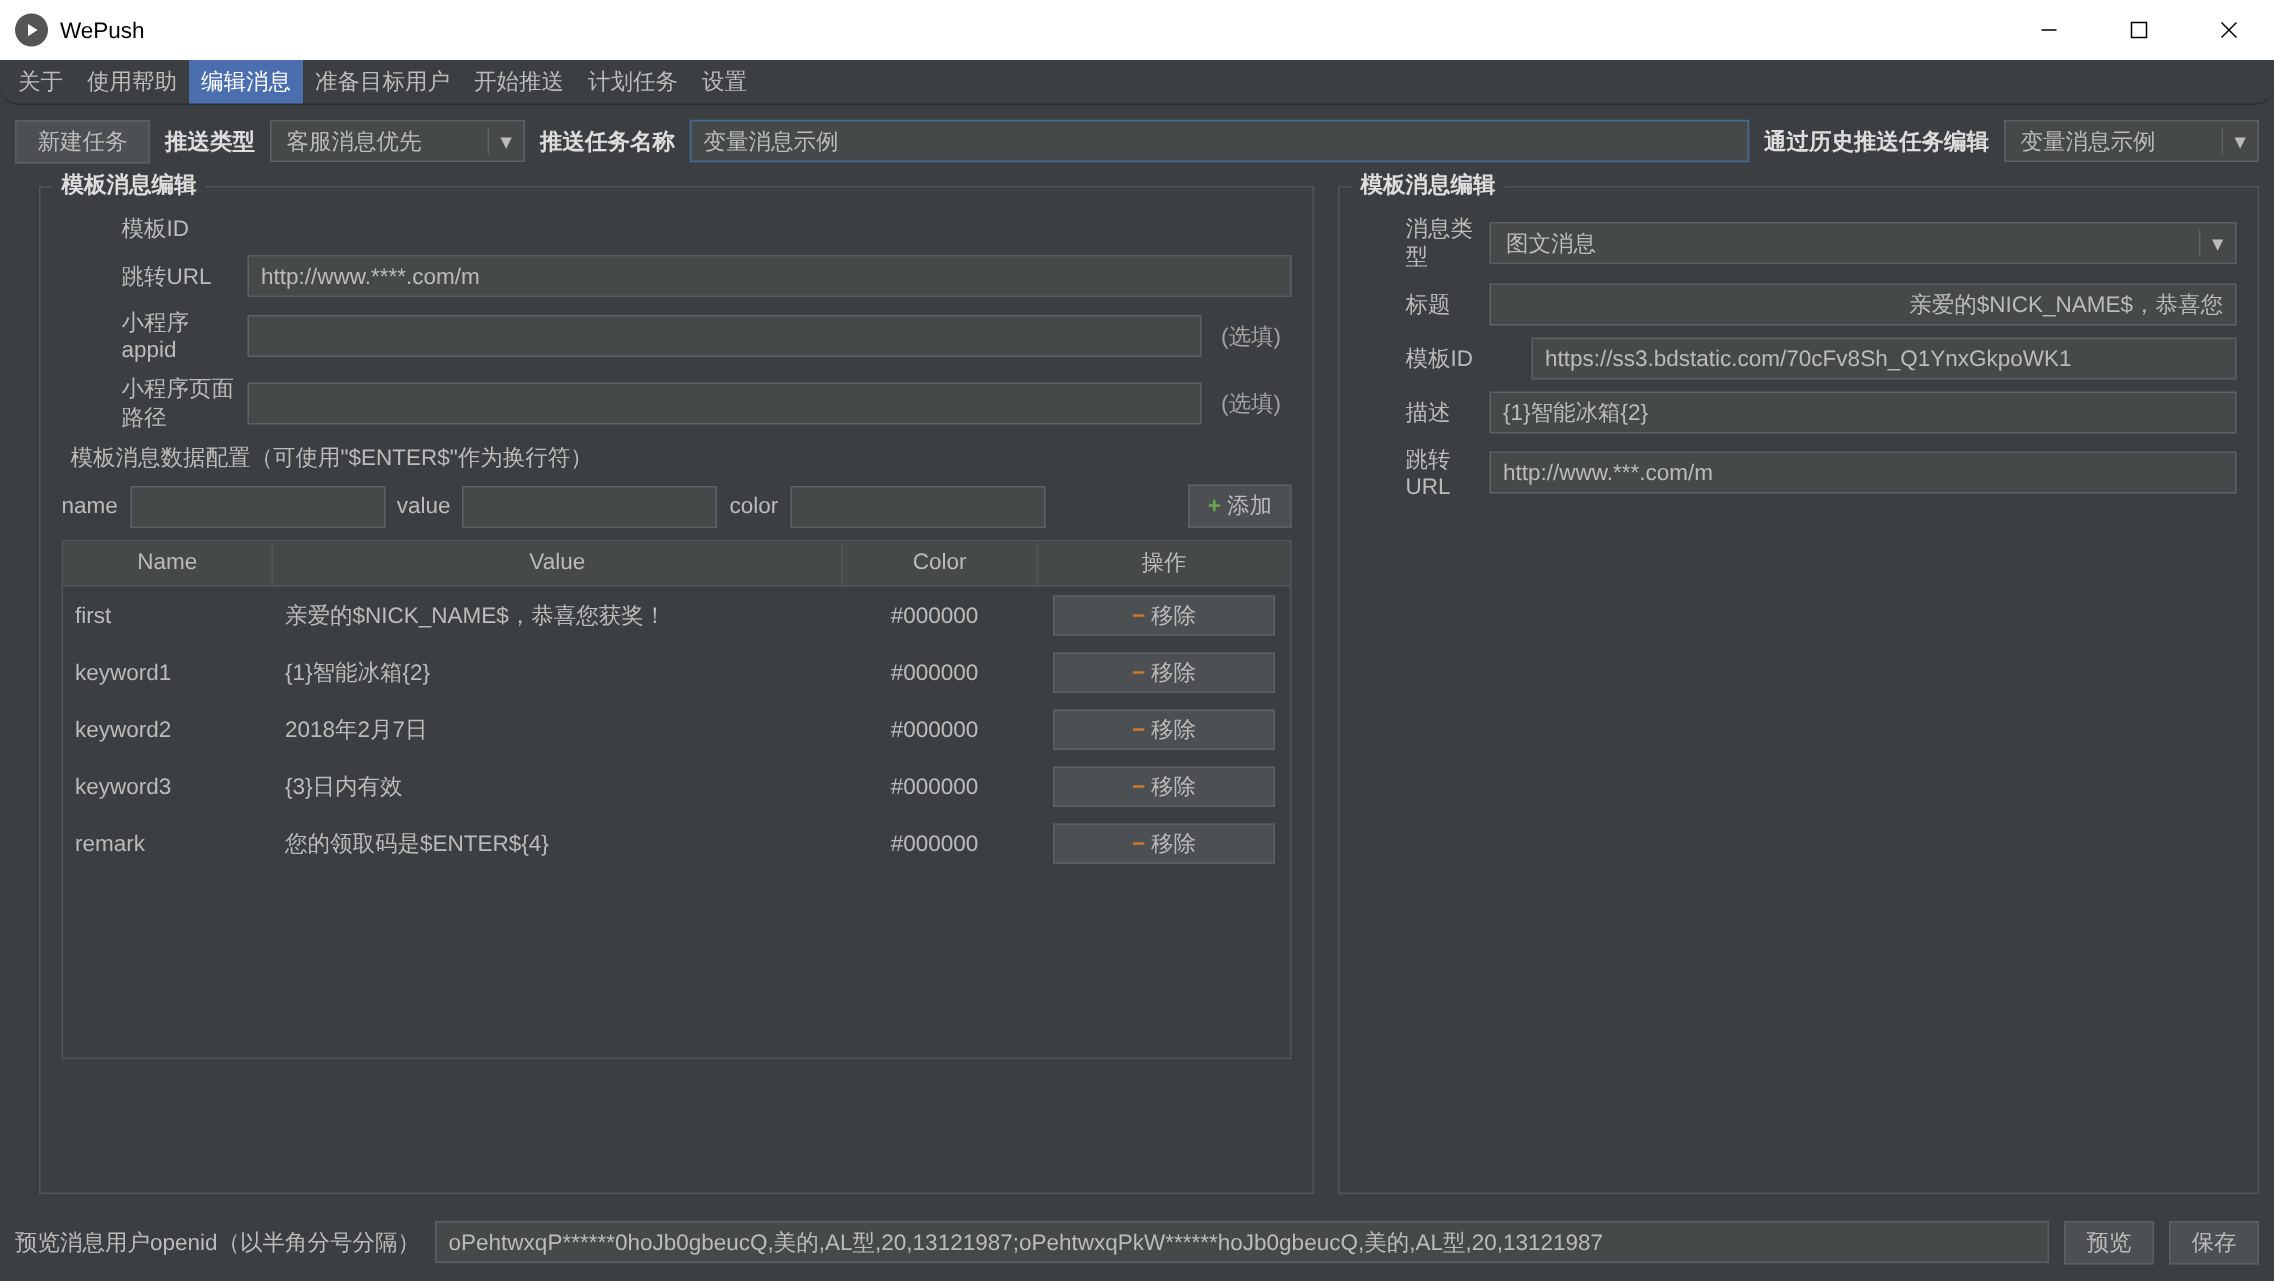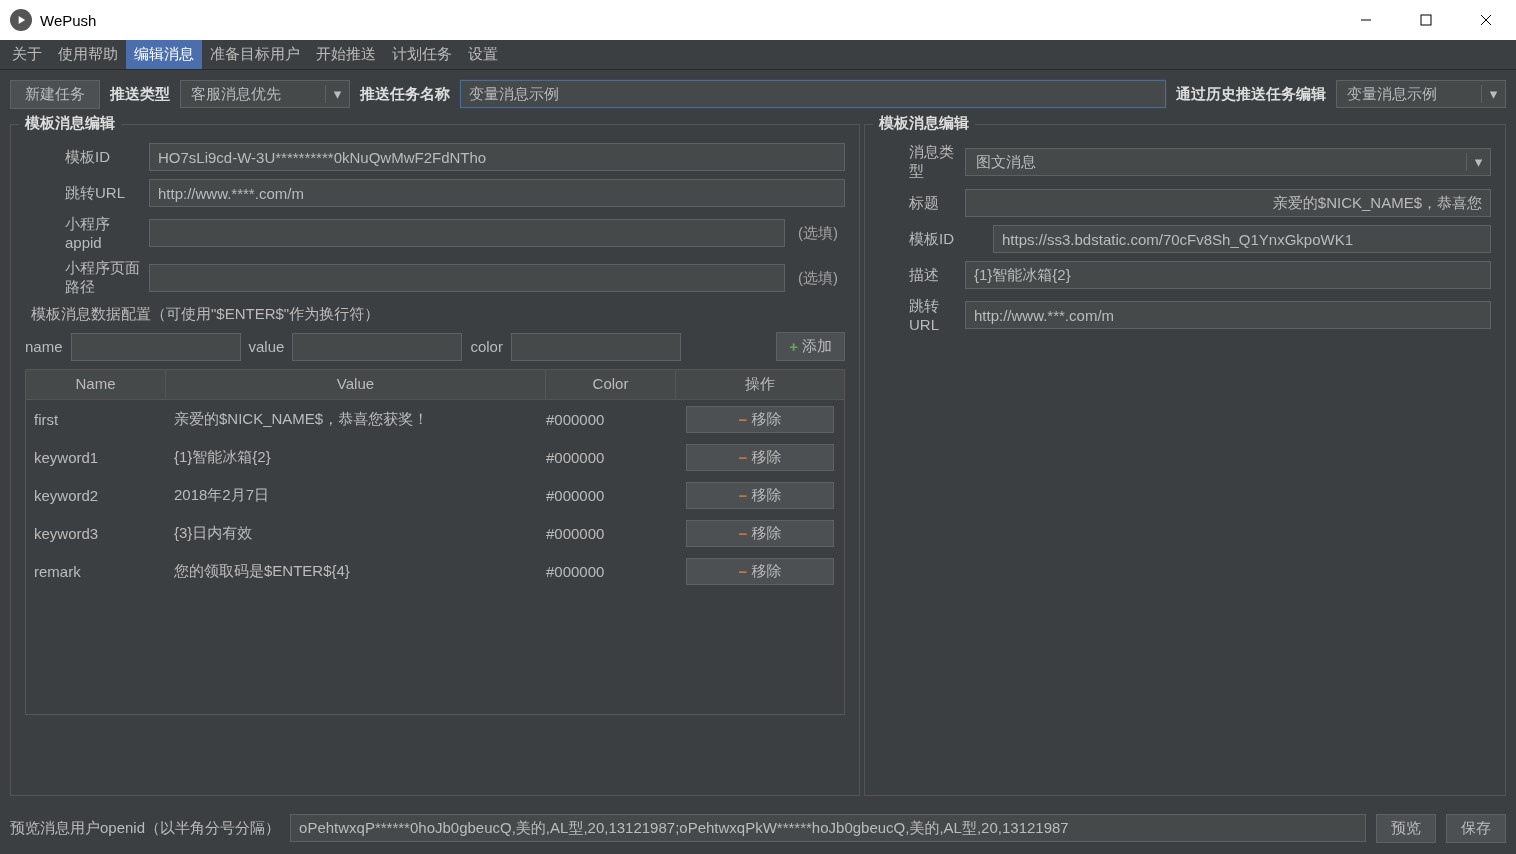--- a/index.html
+++ b/index.html
@@ -32,20 +32,21 @@
   font-size: 14px; color: #000;
 }
 
 .menubar {
   height: 30px;
   background: #3c3f41;
   display: flex;
   align-items: stretch;
   padding: 0 4px;
   border-bottom: 1px solid #2b2b2b;
+  border-radius: 13px;
 }
 .menubar .menuitem {
   padding: 4px 8px;
   font-size: 15px;
   display: flex; align-items: center;
 }
 .menubar .menuitem.active { background: #4b6eaf; color: #fff; }
 
 .toolbar-row {
   height: 48px;
@@ -81,22 +82,22 @@
   color: #bbbbbb;
   height: 28px;
   padding: 0 8px;
   font-size: 15px;
   font-family: inherit;
 }
 .input.focused { border: 1px solid #466d94; box-shadow: 0 0 1px #466d94; }
 
 .main-area {
   display: flex;
-  padding: 6px 10px 6px 10px;
-  gap: 4px;
+  padding: 6px 10px 6px 26px;
+  gap: 16px;
   height: calc(100% - 40px - 30px - 48px - 52px);
 }
 .panel {
   border: 1px solid #555;
   position: relative;
   padding: 18px 14px 14px 14px;
 }
 .panel .legend {
   position: absolute; top: -11px; left: 8px; background: #3c3f41; padding: 0 6px;
   color: #ddd; font-weight: 600;
@@ -135,21 +136,21 @@
 .th { padding: 5px 8px; text-align: center; border-right: 1px solid #555; color: #bbb; }
 .th:last-child { border-right: none; }
 .col-name { width: 140px; }
 .col-value { width: 380px; }
 .col-color { width: 130px; }
 .col-op { flex: 1; }
 .tbody { }
 .tr { display: flex; align-items: center; height: 38px; }
 .td { padding: 0 8px; }
 .td.col-value { padding-left: 8px; }
-.td.col-color { text-align: left; padding-left: 0;}
+.td.col-color { text-align: center; padding-left: 0;}
 .td.col-op { display: flex; justify-content: center; padding: 0 10px;}
 .remove-btn {
   background: #4c5052;
   border: 1px solid #5e6163;
   padding: 3px 18px;
   display: flex; align-items: center; gap: 4px;
   cursor: pointer;
   color: #bbb;
   width: 100%;
   justify-content: center;
@@ -218,21 +219,20 @@
   </div>
 </div>
 
 <div class="main-area">
 
   <div class="panel panel-left">
     <span class="legend">模板消息编辑</span>
 
     <div class="form-row">
       <span class="flabel" style="padding-left:40px">模板ID</span>
-      <input class="input" style="flex: 1 1 0%;" value="HO7sLi9cd-W-3U**********0kNuQwMwF2FdNTho">
     </div>
     <div class="form-row">
       <span class="flabel" style="padding-left:40px">跳转URL</span>
       <input class="input" style="flex: 1 1 0%;" value="http://www.****.com/m">
     </div>
     <div class="form-row">
       <span class="flabel" style="padding-left:40px">小程序appid</span>
       <input class="input" style="flex: 1 1 0%;" value="">
       <span class="fhint">(选填)</span>
     </div>

